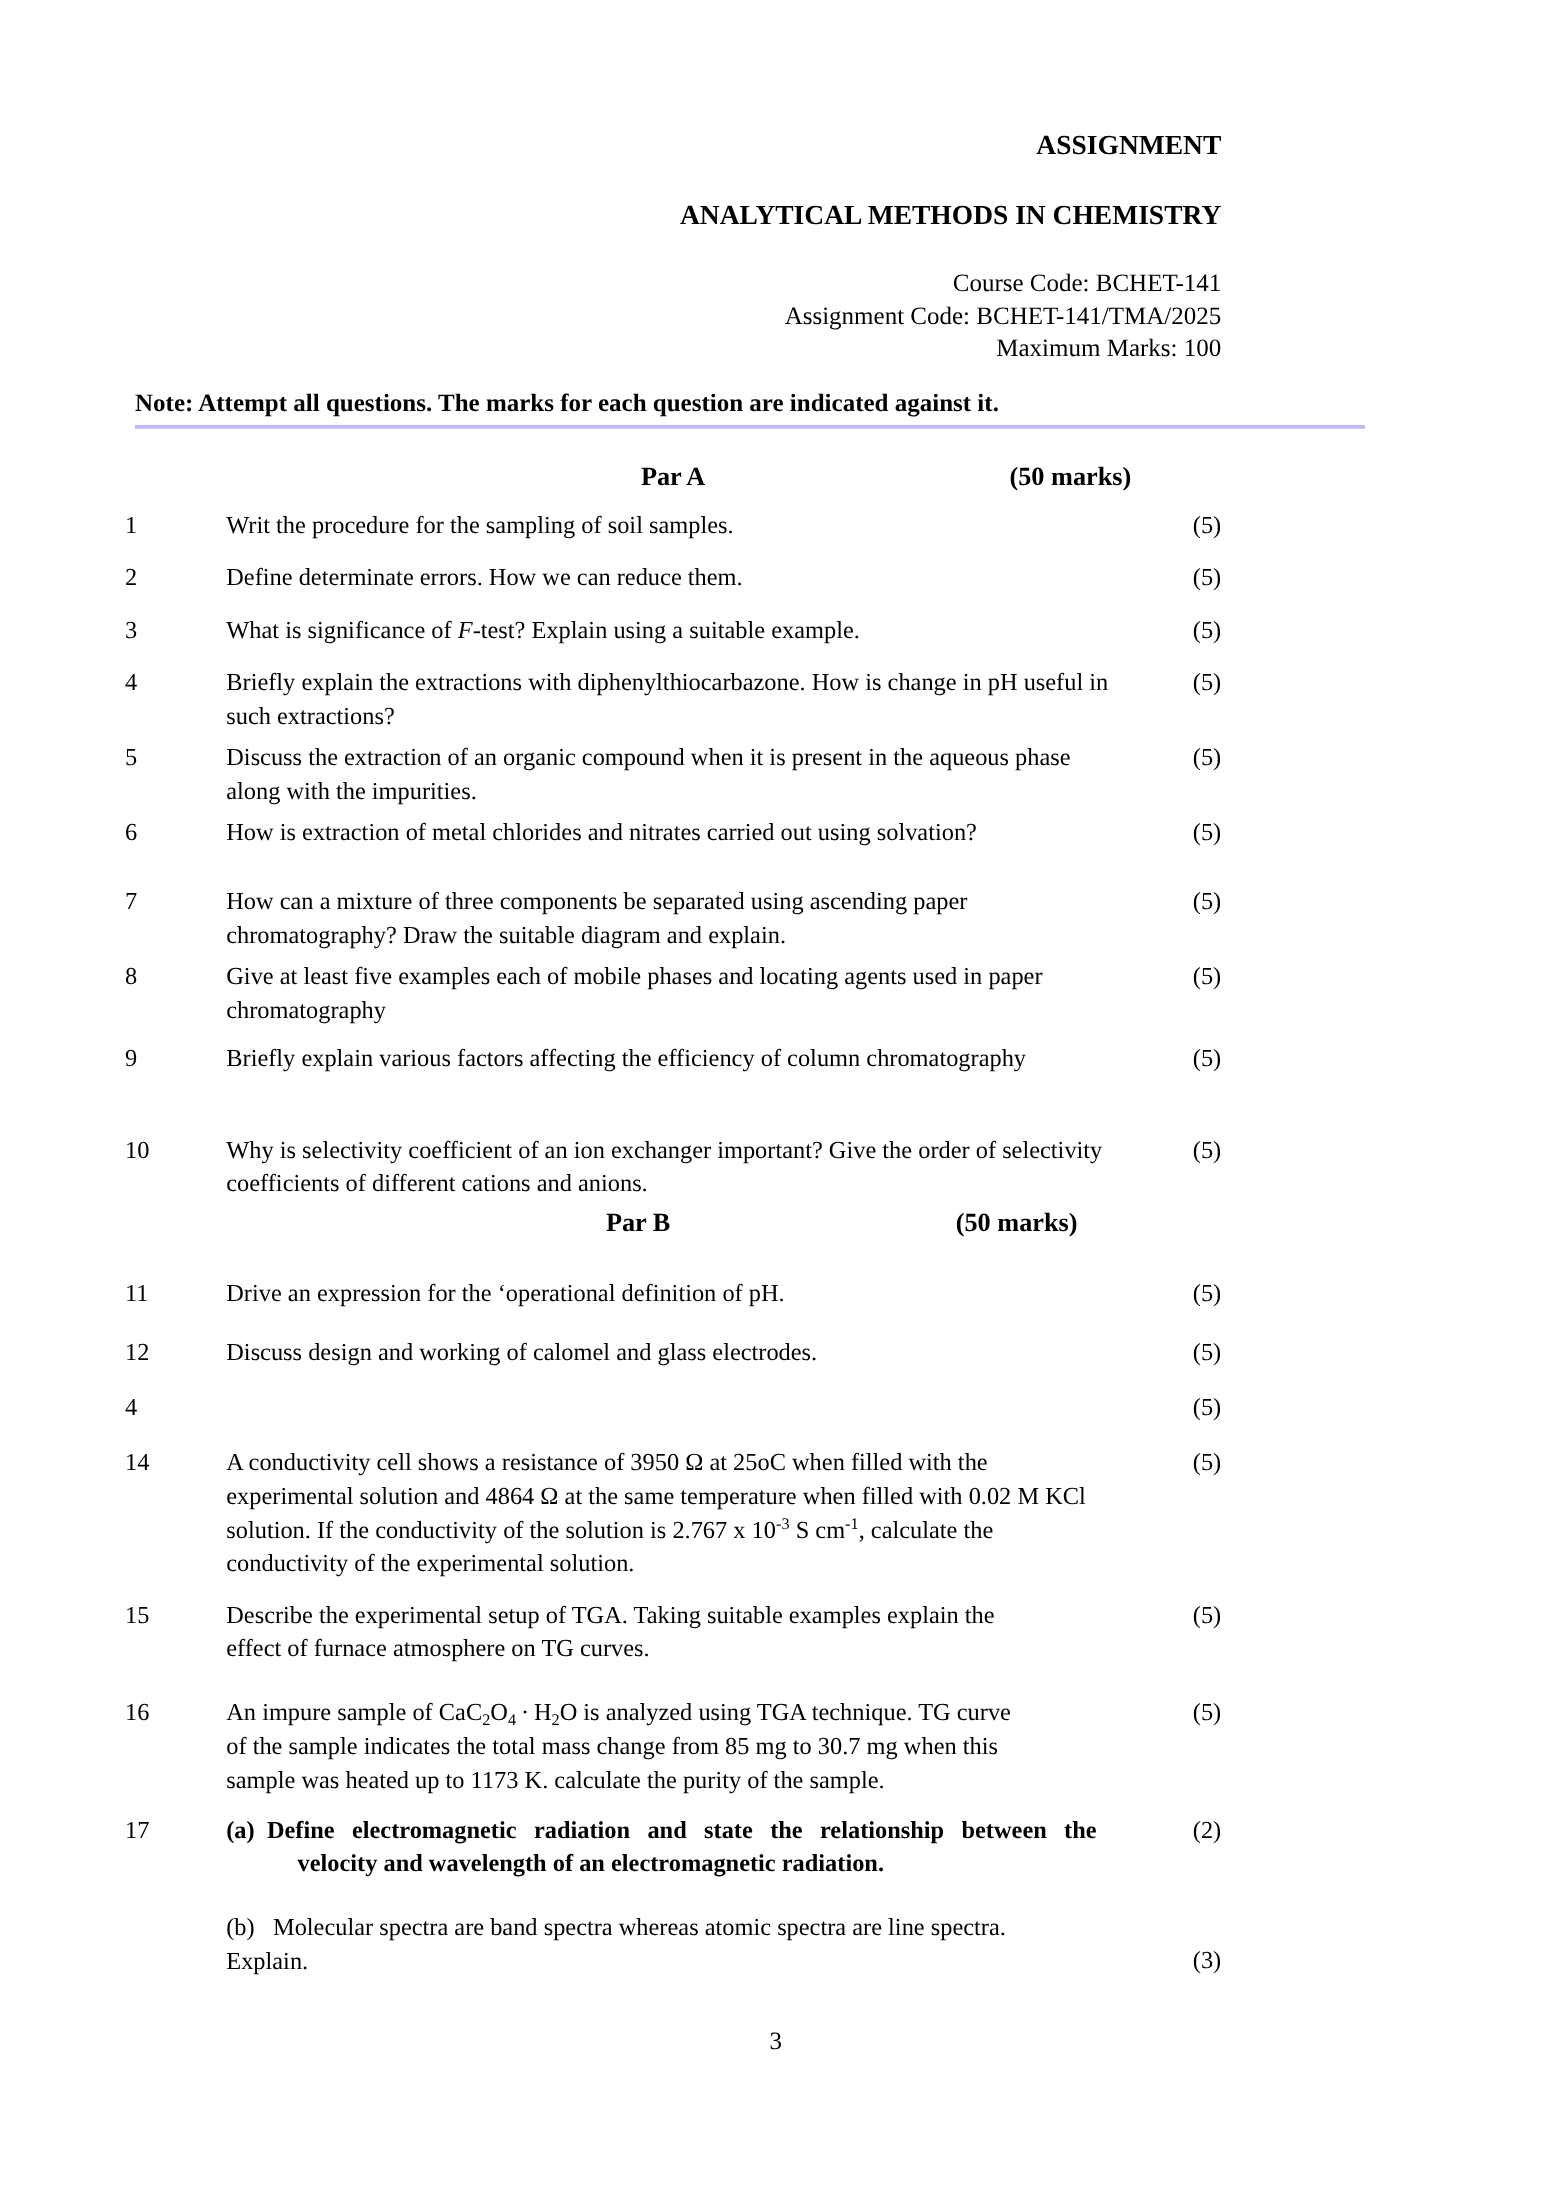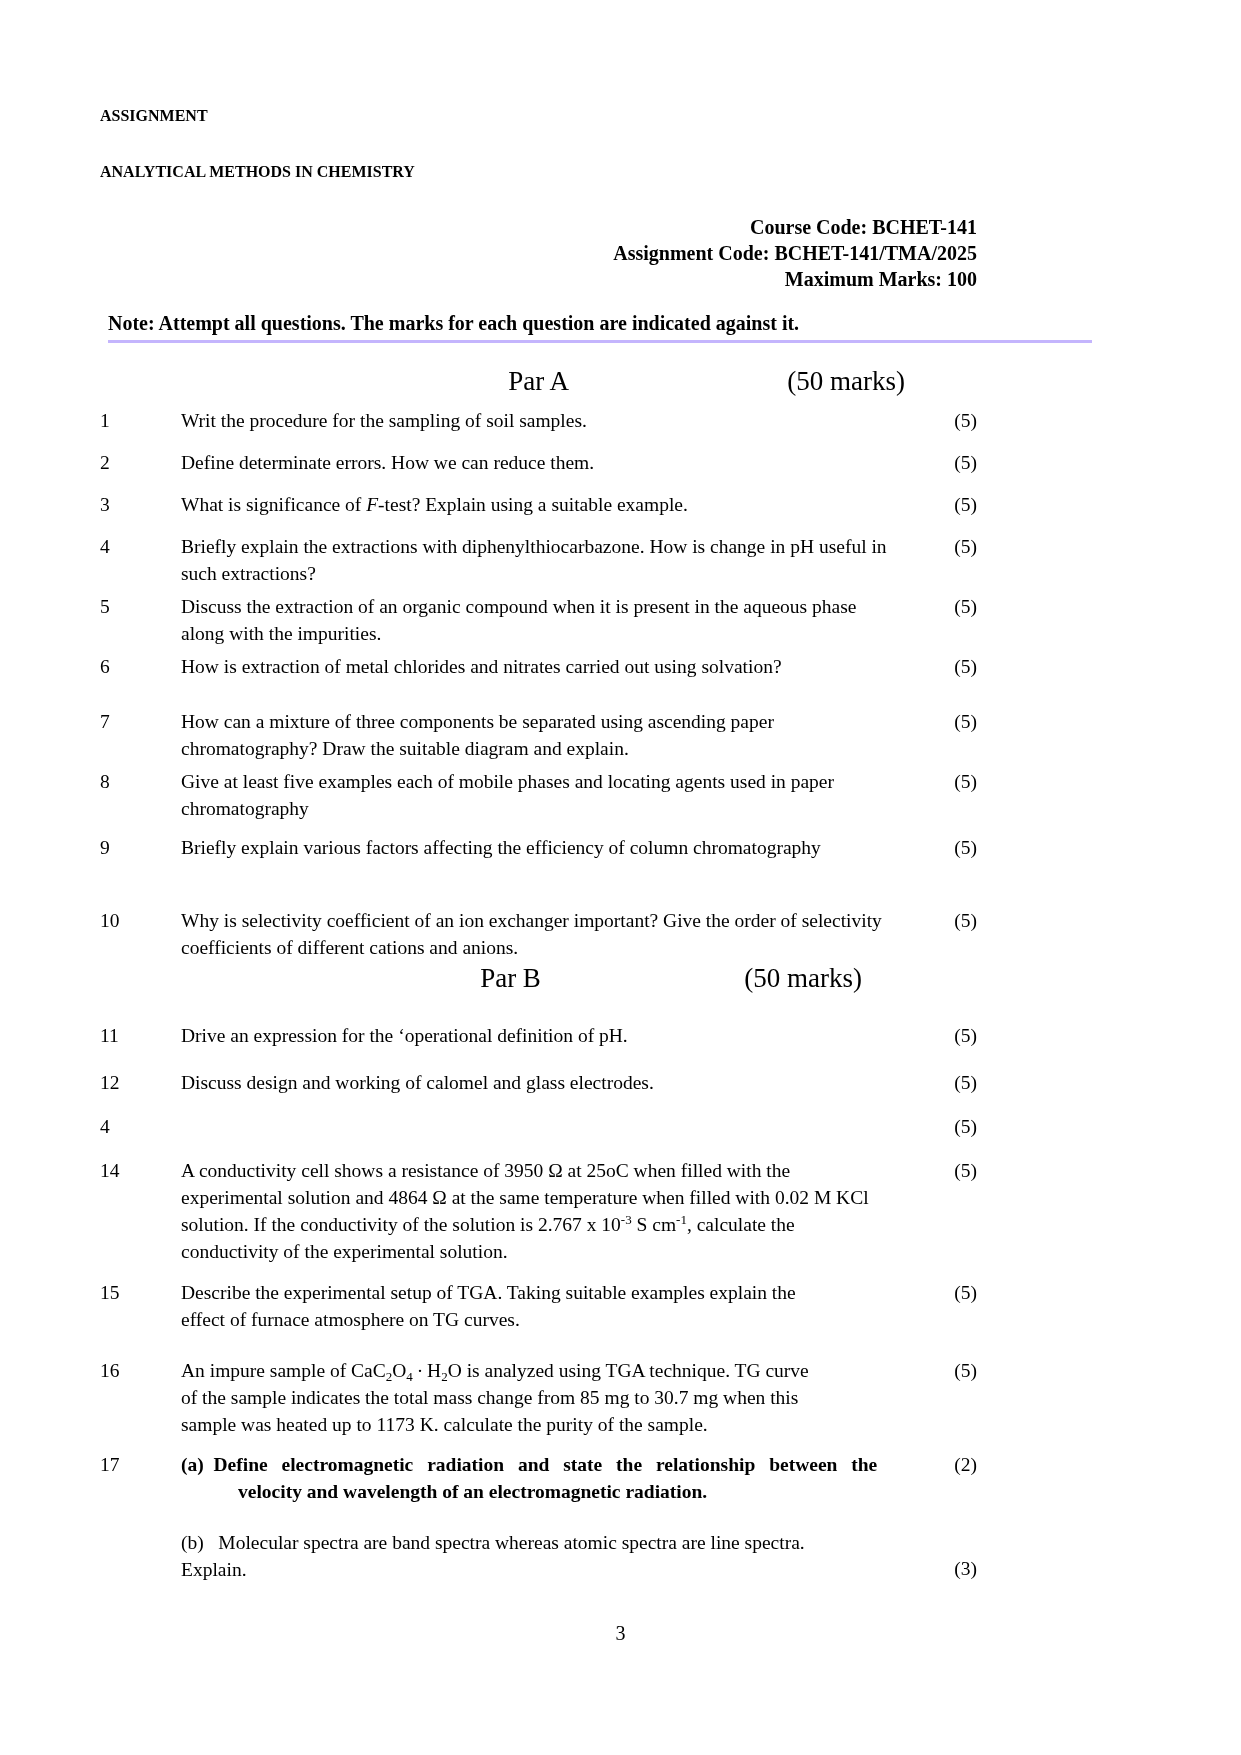--- a/index.html
+++ b/index.html
@@ -10,33 +10,33 @@
     background: #ffffff;
     color: #000000;
     font-family: "Liberation Serif", "DejaVu Serif", serif;
     font-size: 19.5px;
     line-height: 27px;
     box-sizing: border-box;
     padding-top: 102px;
     overflow: hidden;
   }
   .center-title {
-    text-align: left;
+    text-align: right;
     font-weight: bold;
-    font-size: 16px;
+    font-size: 22px;
     line-height: 27px;
     margin-left: 100px;
     width: 877px;
   }
   .title-gap { height: 29px; }
   .codes-block {
     margin-left: 100px;
     width: 877px;
     text-align: right;
-    font-weight: bold;
+    font-weight: normal;
     font-size: 20px;
     line-height: 26px;
     margin-top: 29px;
   }
   .note-wrap {
     margin-left: 108px;
     width: 984px;
     margin-top: 18px;
     font-weight: bold;
     font-size: 20px;
@@ -44,22 +44,22 @@
     padding-bottom: 3px;
     border-bottom: 3px solid #c4b5fd;
   }
   .content {
     margin-left: 100px;
     width: 877px;
     margin-top: 25px;
   }
   .part-header {
     position: relative;
-    font-weight: normal;
-    font-size: 27px;
+    font-weight: bold;
+    font-size: 21px;
     line-height: 27px;
     text-align: center;
   }
   .part-header .pmarks {
     position: absolute;
     top: 0;
   }
   .part-a .pmarks { right: 72px; }
   .part-b .ptitle { position: relative; left: -28px; }
   .part-b .pmarks { right: 115px; }

